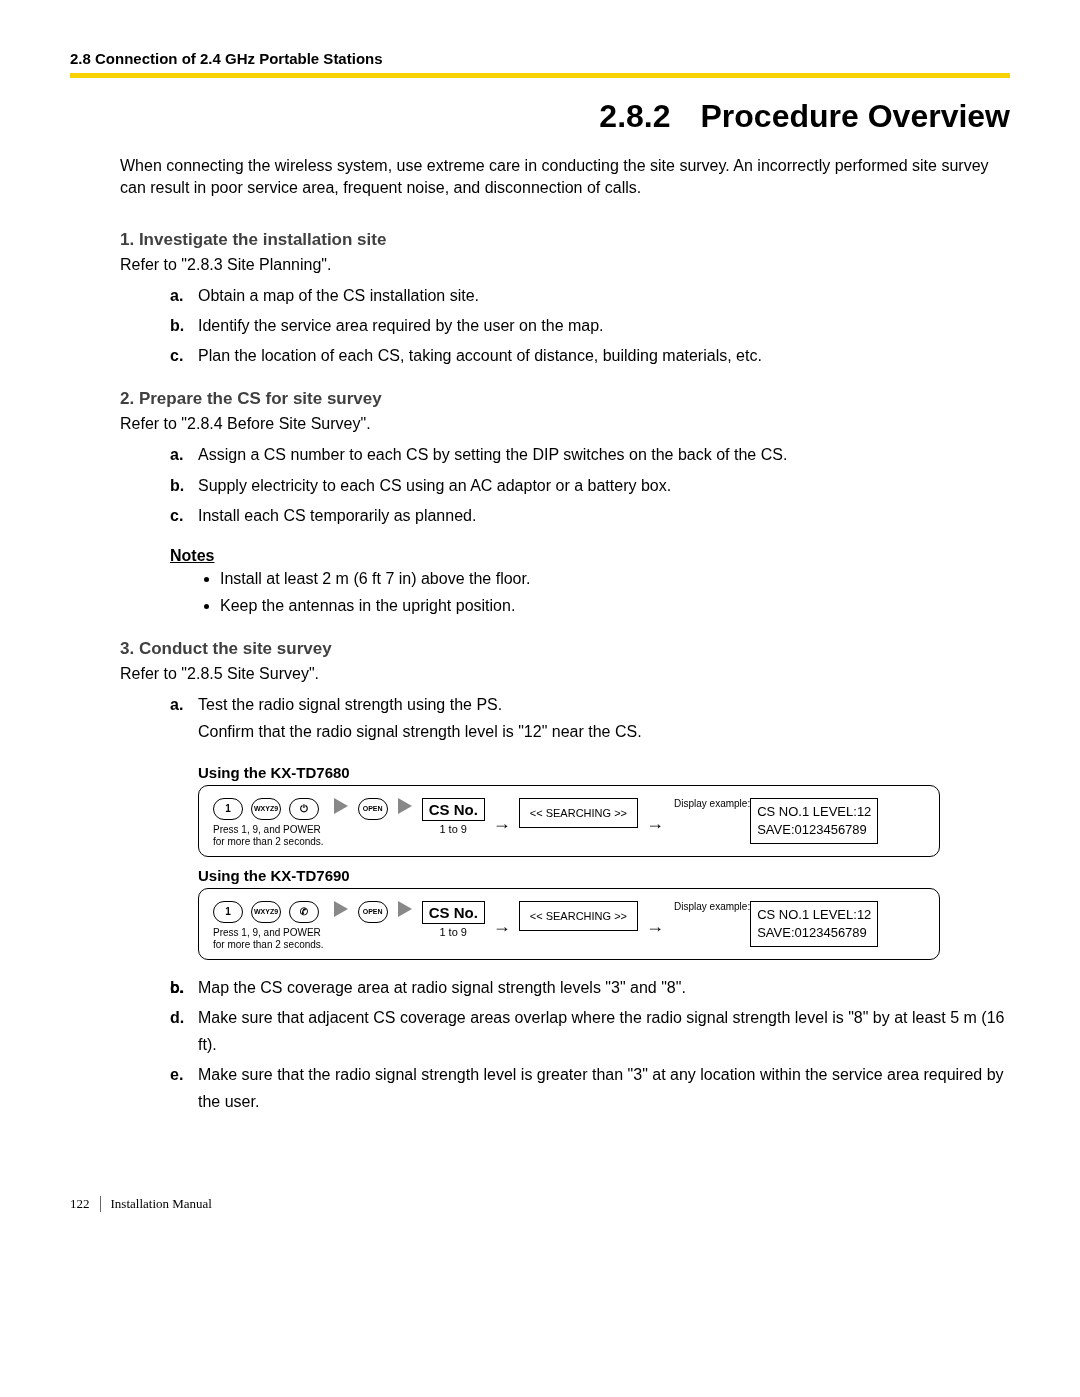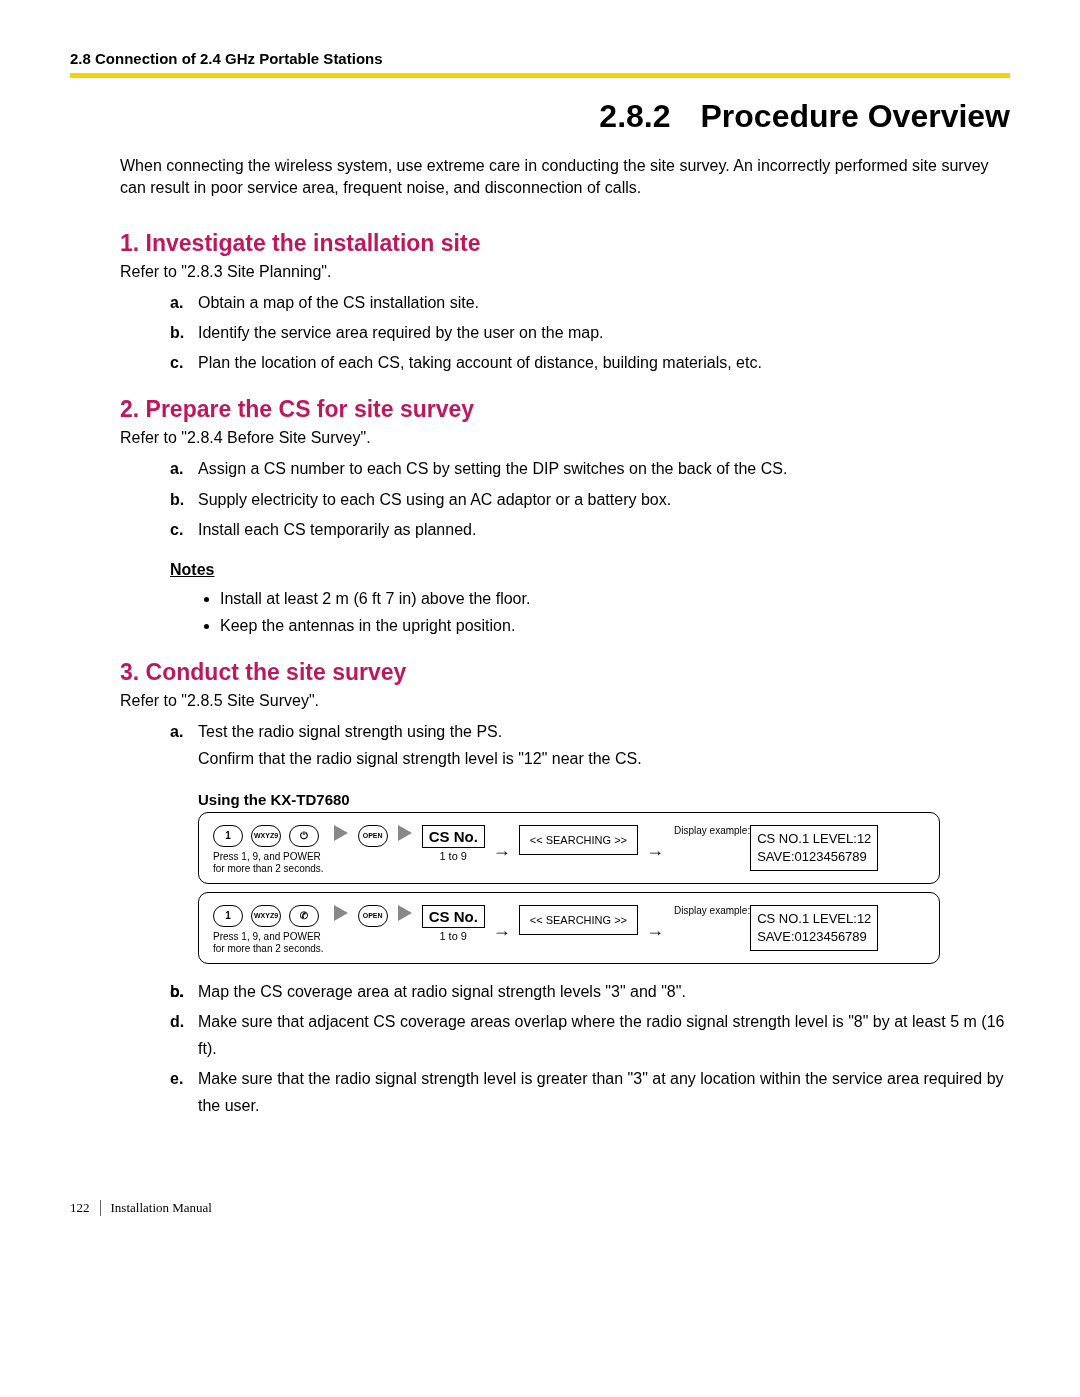--- a/index.html
+++ b/index.html
@@ -35,22 +35,22 @@
     display: inline-block;
     margin-right: 30px;
   }
   .intro-text {
     margin-left: 50px;
     font-size: 16px;
     line-height: 1.4;
     margin-bottom: 30px;
   }
   h2.blue-heading {
-    color: #be185d;
-    font-size: 23px;
+    color: #404040;
+    font-size: 17px;
     font-weight: bold;
     margin: 20px 0 6px 50px;
   }
   .refer {
     margin-left: 50px;
     font-size: 16px;
     margin-bottom: 8px;
   }
   ol.alpha-list {
     list-style: none;
@@ -67,21 +67,20 @@
   ol.alpha-list li .marker {
     position: absolute;
     left: 0;
     font-weight: bold;
   }
   .notes-title {
     font-weight: bold;
     text-decoration: underline;
     margin-left: 100px;
     font-size: 16px;
-    margin-bottom: 6px;
   }
   ul.notes-list {
     list-style: disc;
     margin: 0 0 18px 0;
     padding-left: 150px;
     font-size: 16px;
     line-height: 1.7;
   }
   .device-label {
     font-weight: bold;
@@ -250,20 +249,21 @@
     <div class="arrow">→</div>
     <div class="display-col">
       <div class="display-label">Display example:</div>
       <div class="display-box">
         <div>CS NO.1 LEVEL:12</div>
         <div>SAVE:0123456789</div>
       </div>
     </div>
   </div>
 
+  <div class="device-label">Using the KX-TD7690</div>
   <div class="device-box">
     <div class="btn-group">
       <div class="btn-row">
         <span class="keybtn">1</span>
         <span class="keybtn" style="font-size:7px">WXYZ9</span>
         <span class="keybtn">✆</span>
       </div>
       <div class="press-note" style="white-space:pre-line">Press 1, 9, and POWER
 for more than 2 seconds.</div>
     </div>

